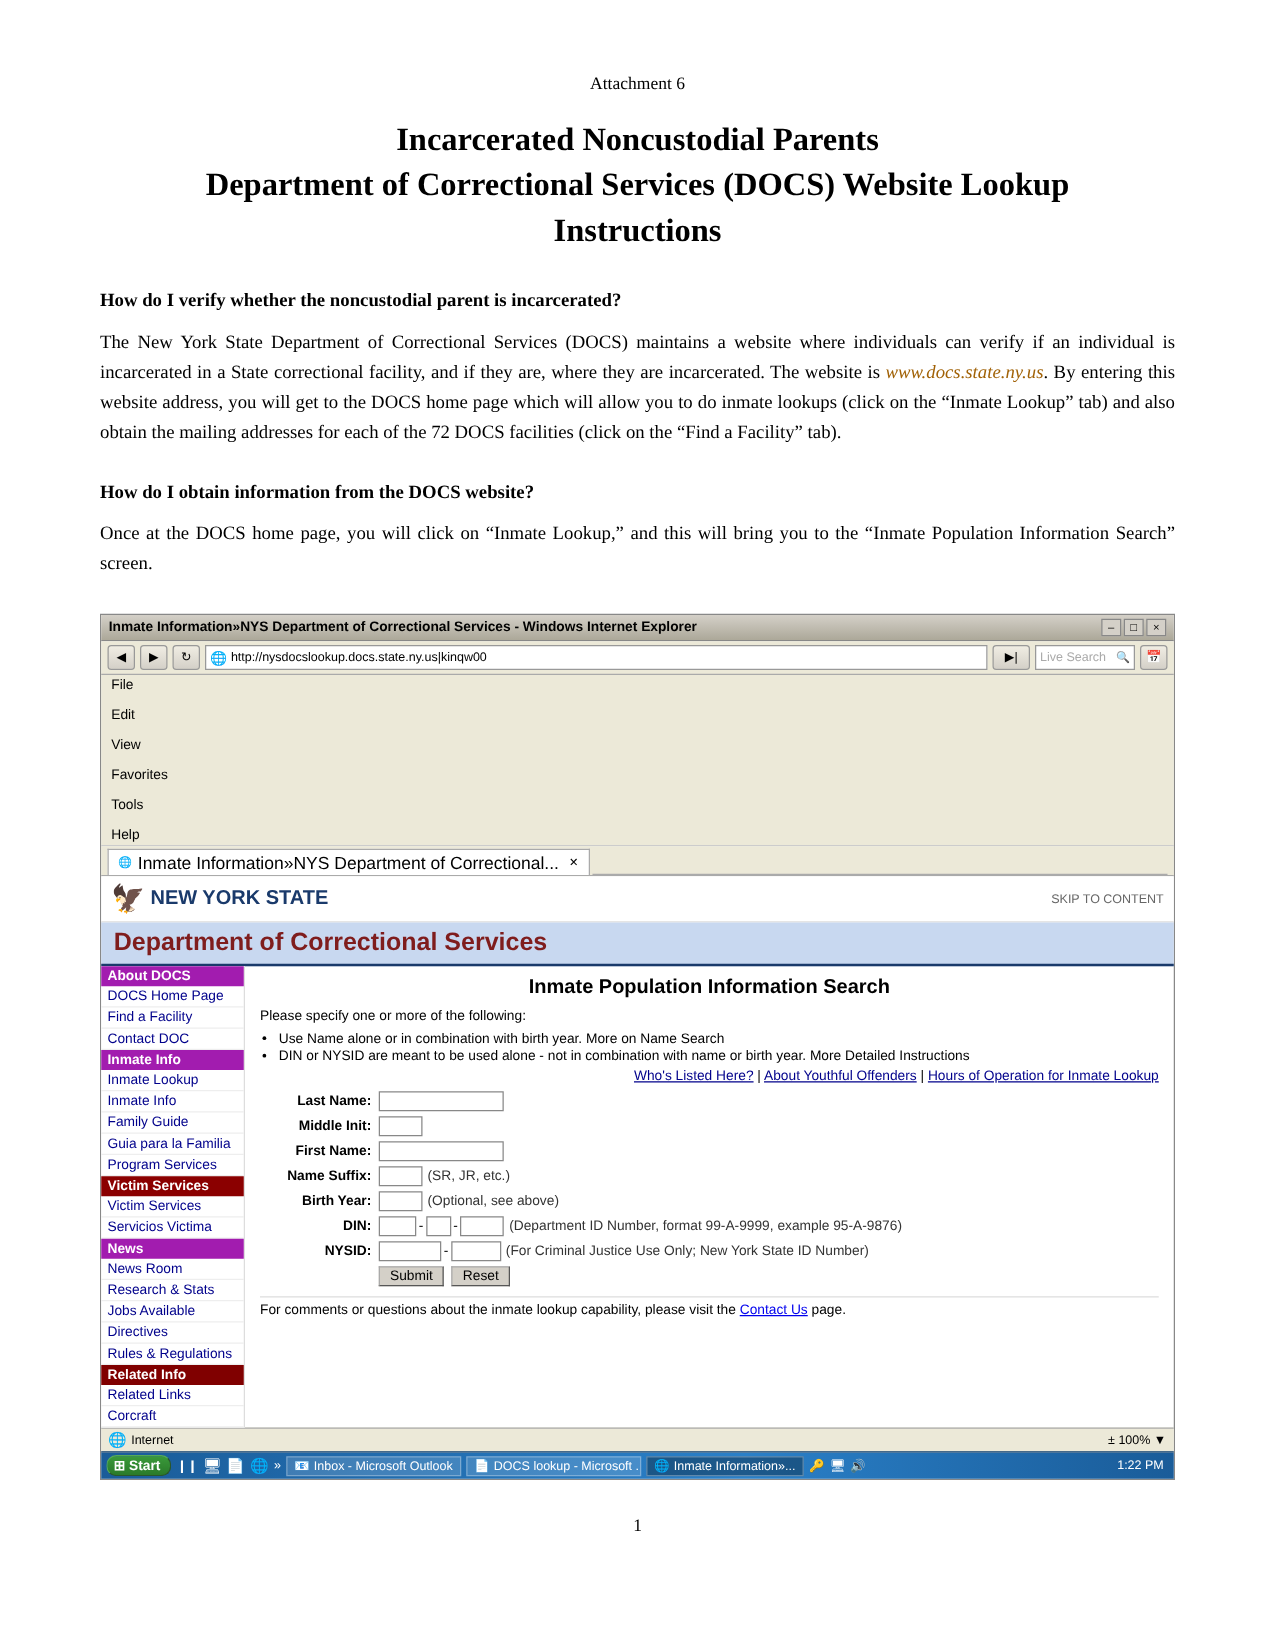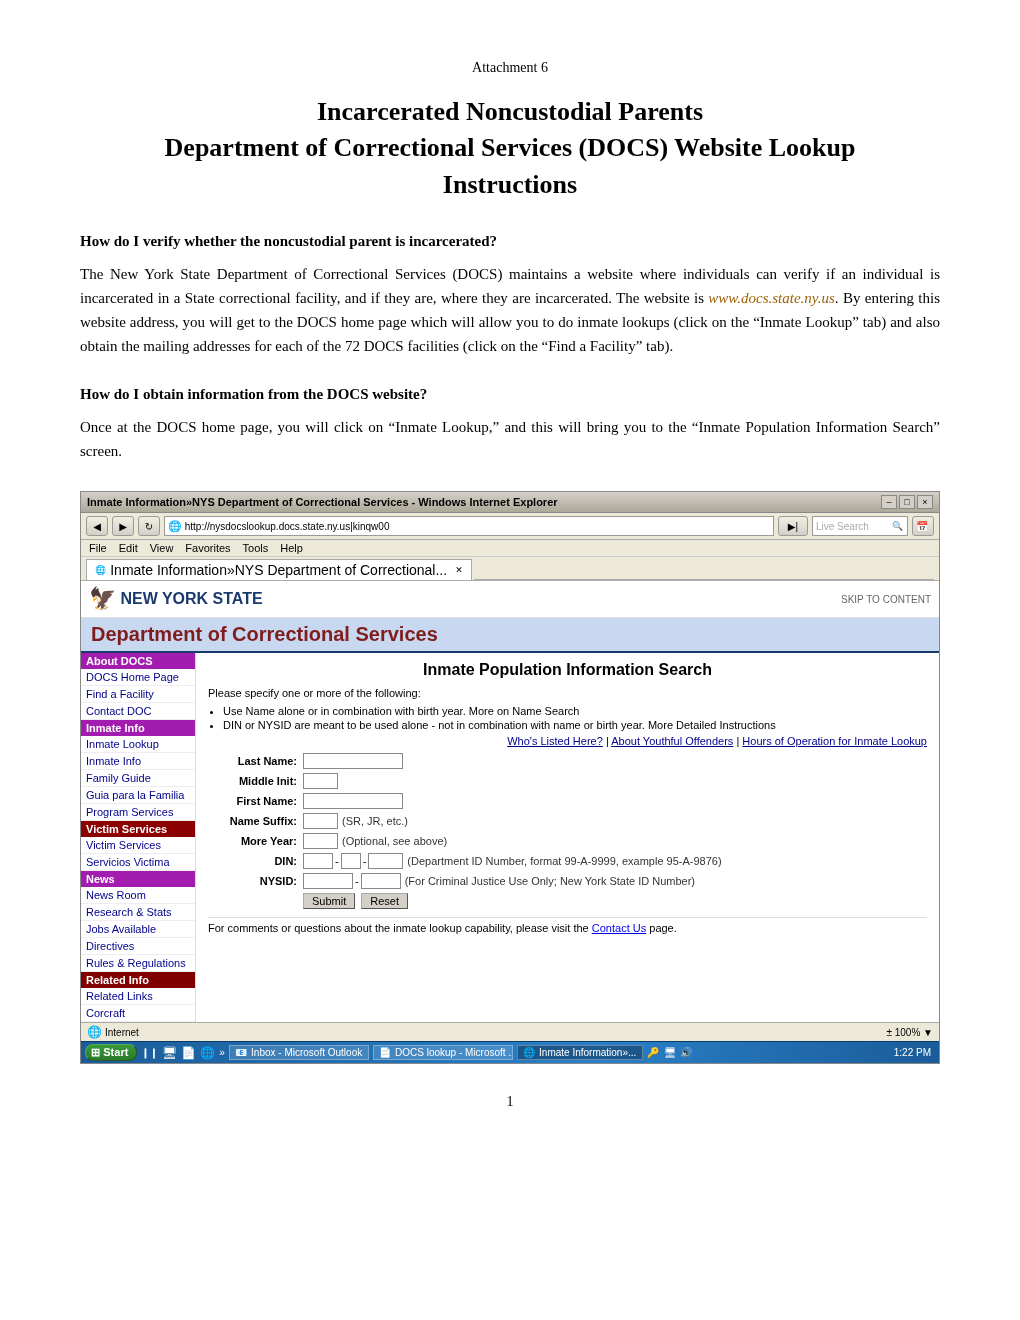--- a/index.html
+++ b/index.html
@@ -104,31 +104,32 @@
       height: 20px;
       padding: 0 3px;
       font-size: 11px;
     }
     .search-box {
       display: flex;
       align-items: center;
       background: #fff;
       border: 1px solid #999;
       height: 20px;
-      width: 96px;
+      width: 80px;
       padding: 0 3px;
       font-size: 10px;
     }
     .browser-menubar {
       background: #ece9d8;
       padding: 2px 8px;
       display: flex;
       gap: 12px;
       font-size: 11px;
       border-bottom: 1px solid #ccc;
+      flex-direction: column;
     }
     .browser-menubar span {
       cursor: pointer;
     }
     .browser-tabbar {
       background: #ece9d8;
       padding: 2px 5px 0;
       display: flex;
       gap: 2px;
       border-bottom: 1px solid #aaa;
@@ -504,21 +505,21 @@
           <div class="form-row">
             <span class="form-label">First Name:</span>
             <input type="text" class="form-input form-input-md" style="">
           </div>
           <div class="form-row">
             <span class="form-label">Name Suffix:</span>
             <input type="text" class="form-input form-input-xs" style="">
             <span class="form-note">(SR, JR, etc.)</span>
           </div>
           <div class="form-row">
-            <span class="form-label">More Year:</span>
+            <span class="form-label">Birth Year:</span>
             <input type="text" class="form-input form-input-xs" style="">
             <span class="form-note">(Optional, see above)</span>
           </div>
           <div class="form-row">
             <span class="form-label">DIN:</span>
             <div class="din-inputs">
               <input type="text" class="form-input" style="width: 30px;">
               <span class="din-sep">-</span>
               <input type="text" class="form-input" style="width: 20px;">
               <span class="din-sep">-</span>

